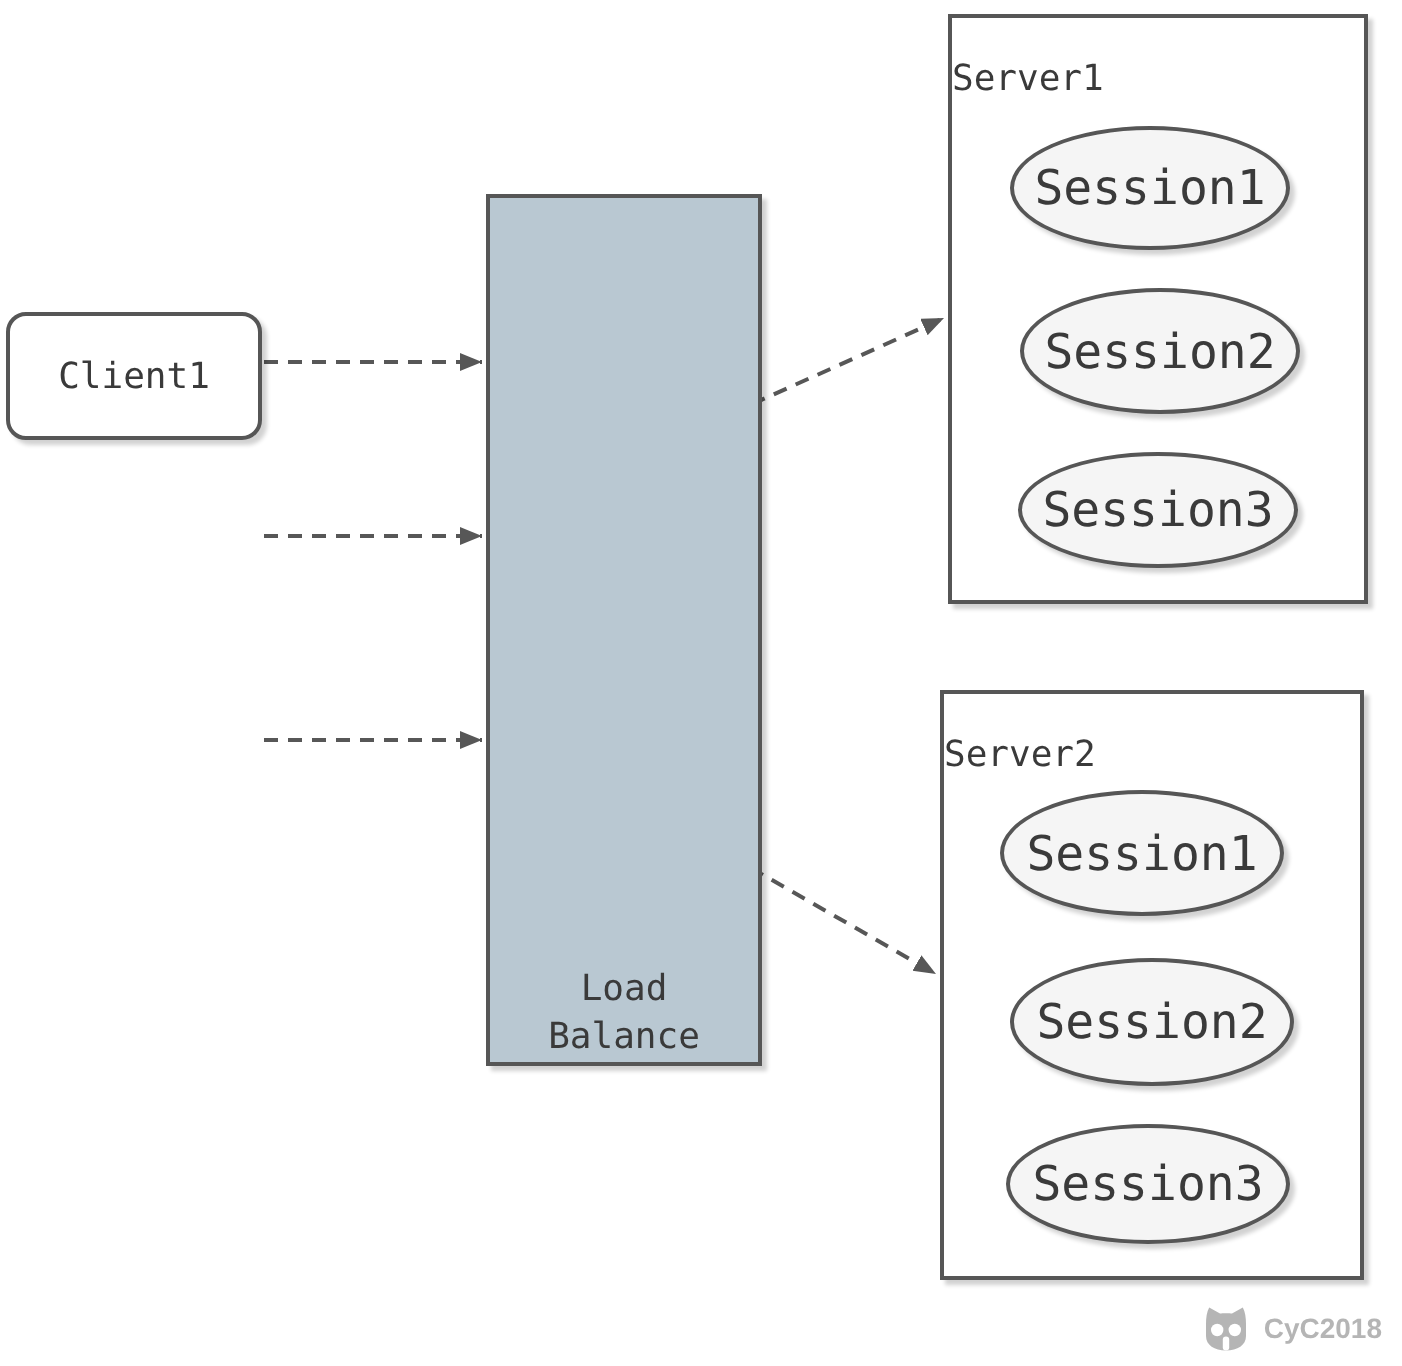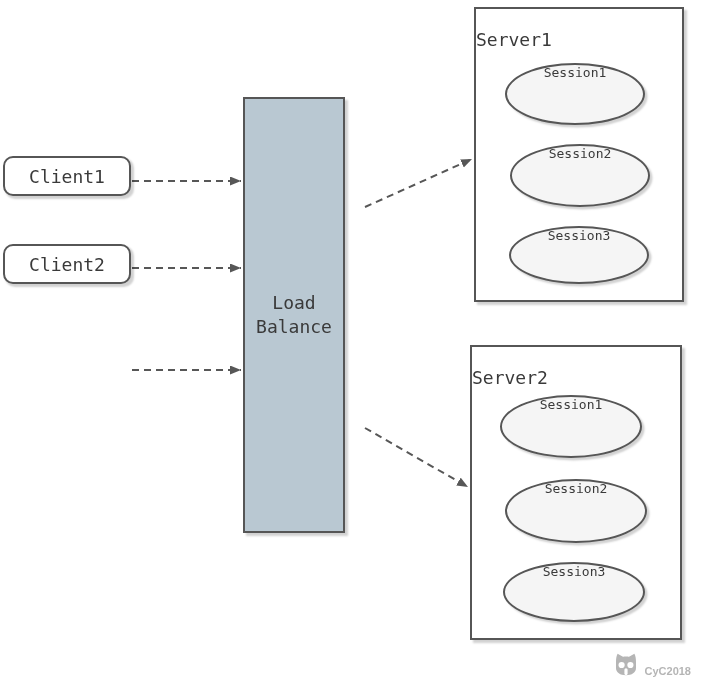--- a/index.html
+++ b/index.html
@@ -21,73 +21,73 @@
     color:var(--text-color);
     overflow:hidden;
   }
   .shape{
     position:absolute;
     border:2px solid var(--border-color);
     box-sizing:border-box;
     box-shadow:2.5px 2.5px 2px rgba(0,0,0,0.18);
   }
   .client{
-    width:128px;height:40px;left:3px;
+    width:128px;height:64px;left:3px;
     background:var(--client-fill);
     border-radius:10px;
     display:flex;align-items:center;justify-content:center;
     font-size:18px;
   }
   .client.c1{top:156px;}
   .client.c2{top:244px;}
   .client.c3{top:346px;}
   .lb{
-    left:243px;top:97px;width:102px;height:436px;
+    left:243px;top:97px;width:138px;height:436px;
     background:var(--lb-fill);
-    display:flex;align-items:center;justify-content:center;
+    display:flex;align-items:flex-end;justify-content:center;
     text-align:center;font-size:18px;line-height:24px;
     white-space:pre-line;
   }
   .server{
     background:var(--server-fill);
   }
   .server.s1{left:474px;top:7px;width:210px;height:295px;}
   .server.s2{left:470px;top:345px;width:212px;height:295px;}
   .server-title{
     position:absolute;top:20px;left:0;right:0;
     font-size:18px;
   }
   .session{
     border-radius:50%;
     background:var(--ellipse-fill);
-    display:flex;justify-content:center;
-    font-size:13px;
+    display:flex;align-items:center;justify-content:center;
+    font-size:24px;
   }
   .se1-1{left:505px;top:63px;width:140px;height:62px;}
   .se1-2{left:510px;top:144px;width:140px;height:63px;}
   .se1-3{left:509px;top:226px;width:140px;height:58px;}
   .se2-1{left:500px;top:395px;width:142px;height:63px;}
   .se2-2{left:505px;top:479px;width:142px;height:64px;}
   .se2-3{left:503px;top:562px;width:142px;height:60px;}
   svg.arrows{
     position:absolute;left:0;top:0;width:701px;height:683px;
     pointer-events:none;
   }
   svg.arrows line{
     stroke:var(--arrow-color);
     stroke-width:2;
     stroke-dasharray:7 5;
   }
   svg.arrows .head{fill:var(--arrow-color);}
   .watermark{
     position:absolute;right:10px;bottom:6px;
-    display:flex;align-items:flex-end;gap:5px;
+    display:flex;align-items:center;gap:5px;
     color:var(--watermark-color);
     font-family:"Liberation Sans","DejaVu Sans",sans-serif;
-    font-size:11px;font-weight:bold;
+    font-size:14px;font-weight:bold;
   }
   .watermark svg{display:block;fill:var(--watermark-color);}
 </style>
 </head>
 <body>
 
 <div class="canvas">
 
   <svg class="arrows">
     <defs>
@@ -97,23 +97,20 @@
     </defs>
     <line x1="132" y1="181" x2="241" y2="181" marker-end="url(#ah)"></line>
     <line x1="132" y1="268" x2="241" y2="268" marker-end="url(#ah)"></line>
     <line x1="132" y1="370" x2="241" y2="370" marker-end="url(#ah)"></line>
     <line x1="365" y1="207" x2="472" y2="159" marker-end="url(#ah)"></line>
     <line x1="365" y1="428" x2="468" y2="487" marker-end="url(#ah)"></line>
   </svg>
 
   <div class="shape client c1">
     <span>Client1</span>
-  </div>
-  <div class="shape client c2">
-    <span>Client2</span>
   </div>
 
   <div class="shape lb">
     <span>Load
 Balance</span>
   </div>
 
   <div class="shape server s1">
     <div class="server-title">Server1</div>
   </div>

